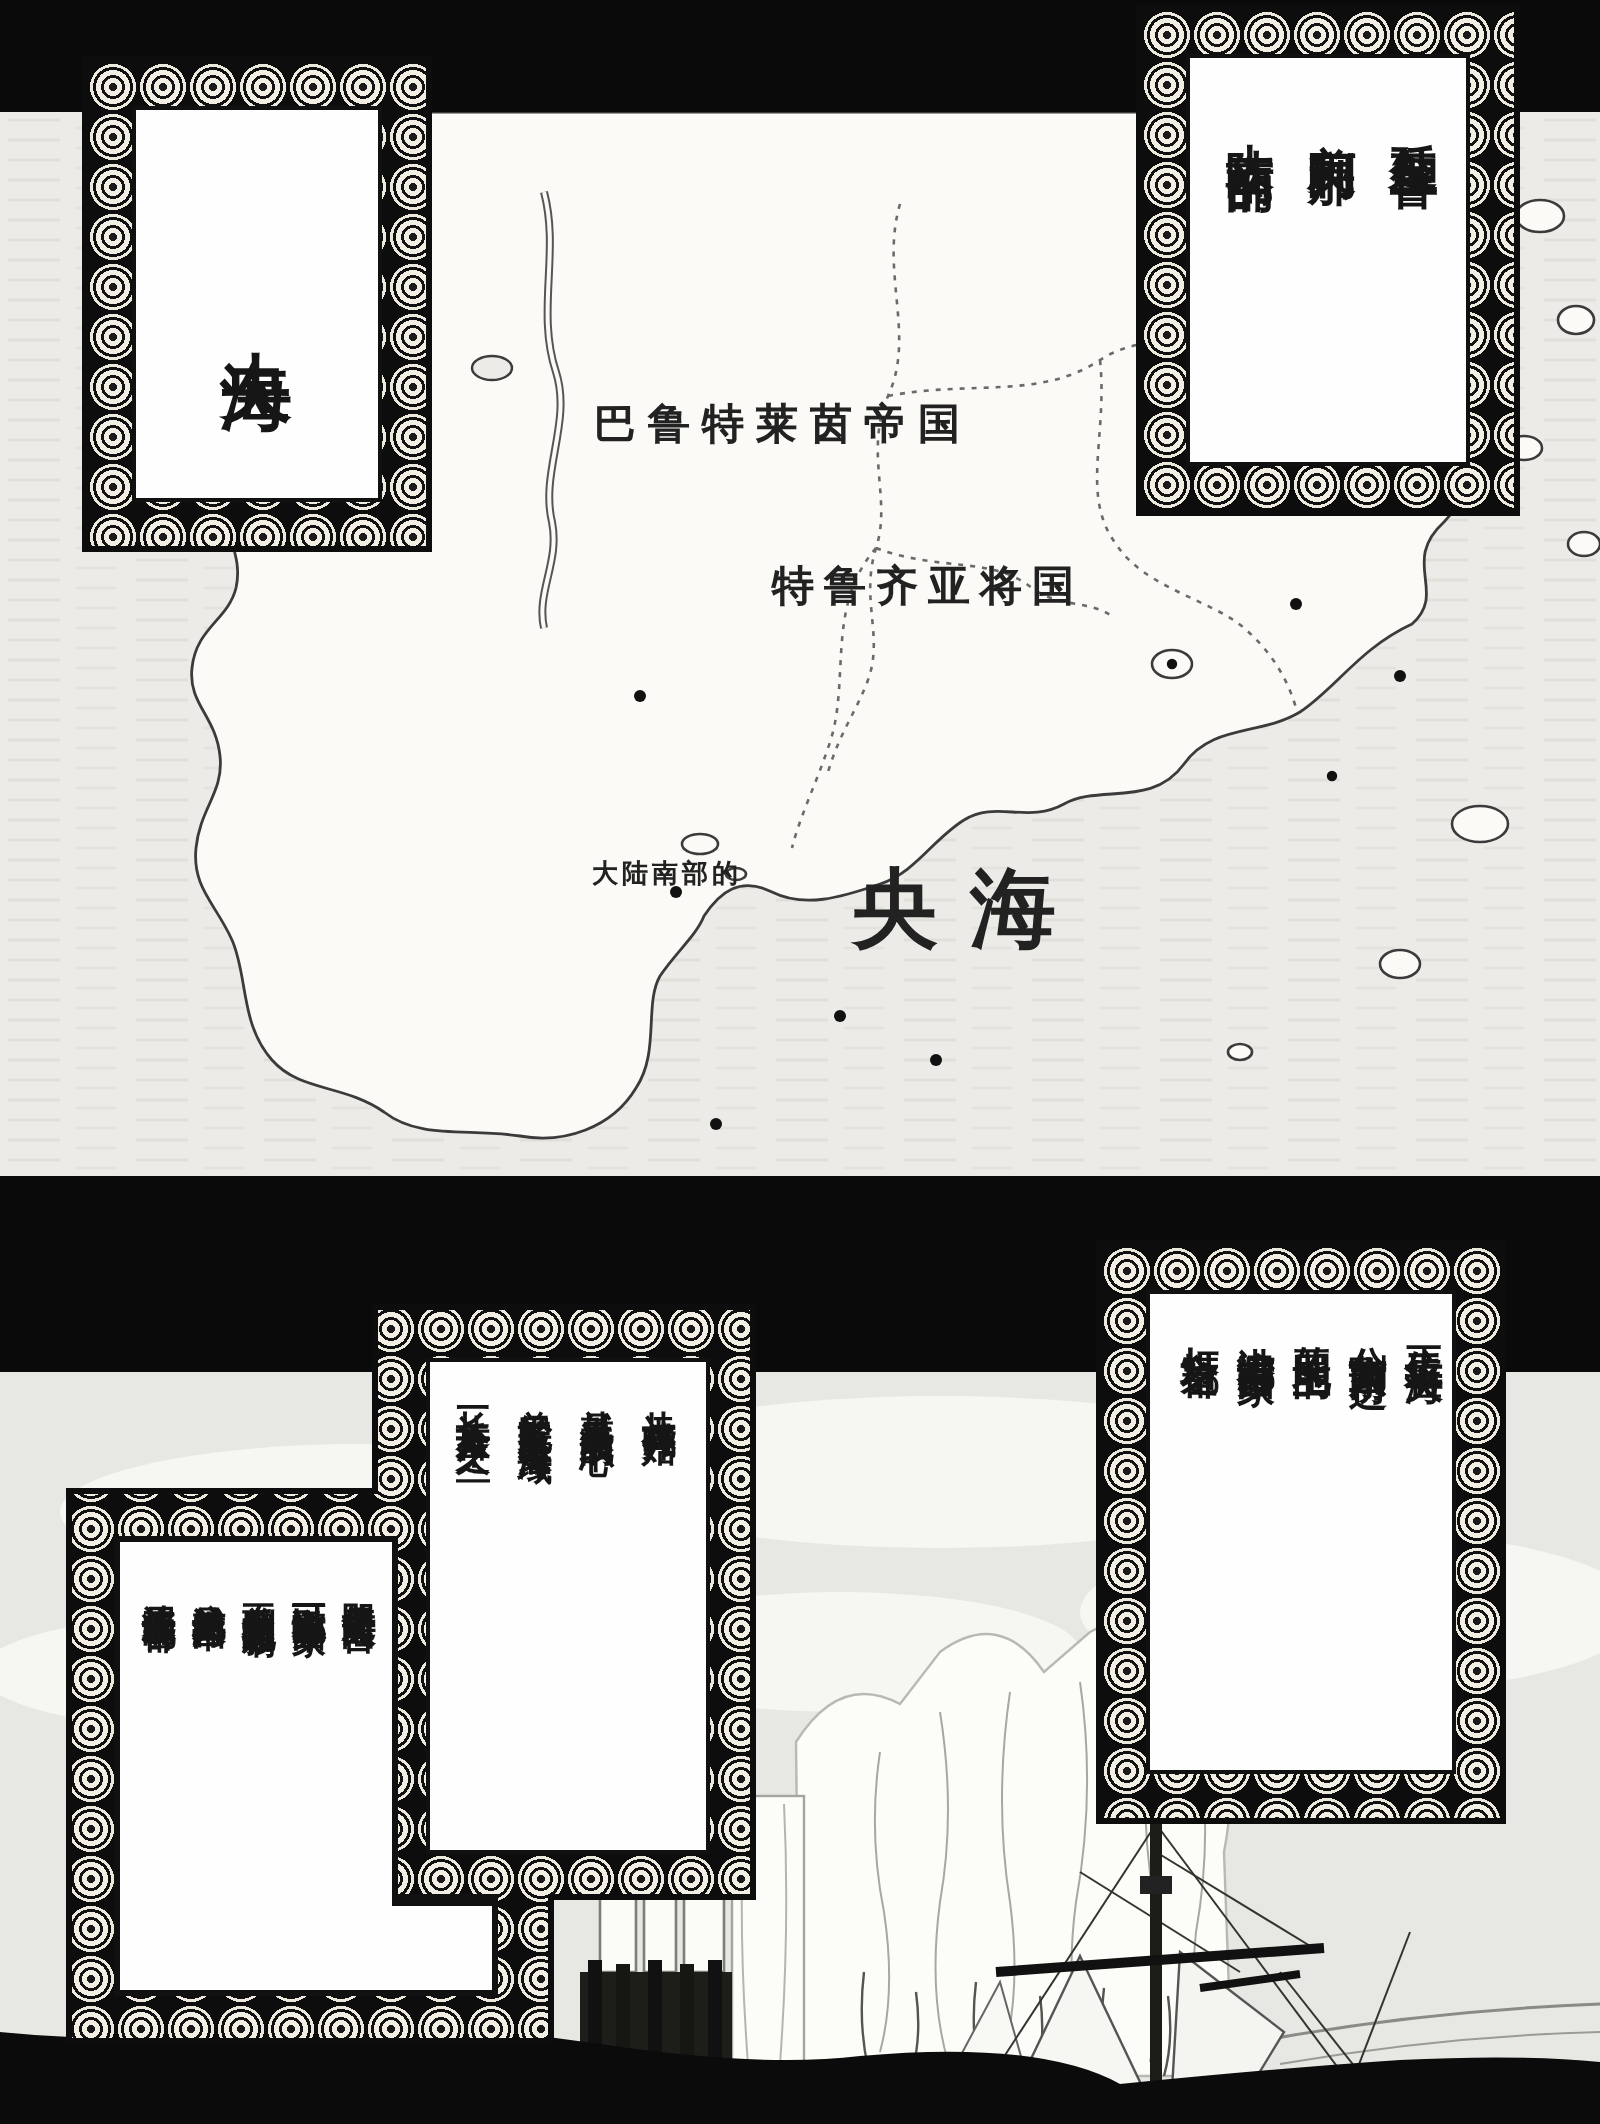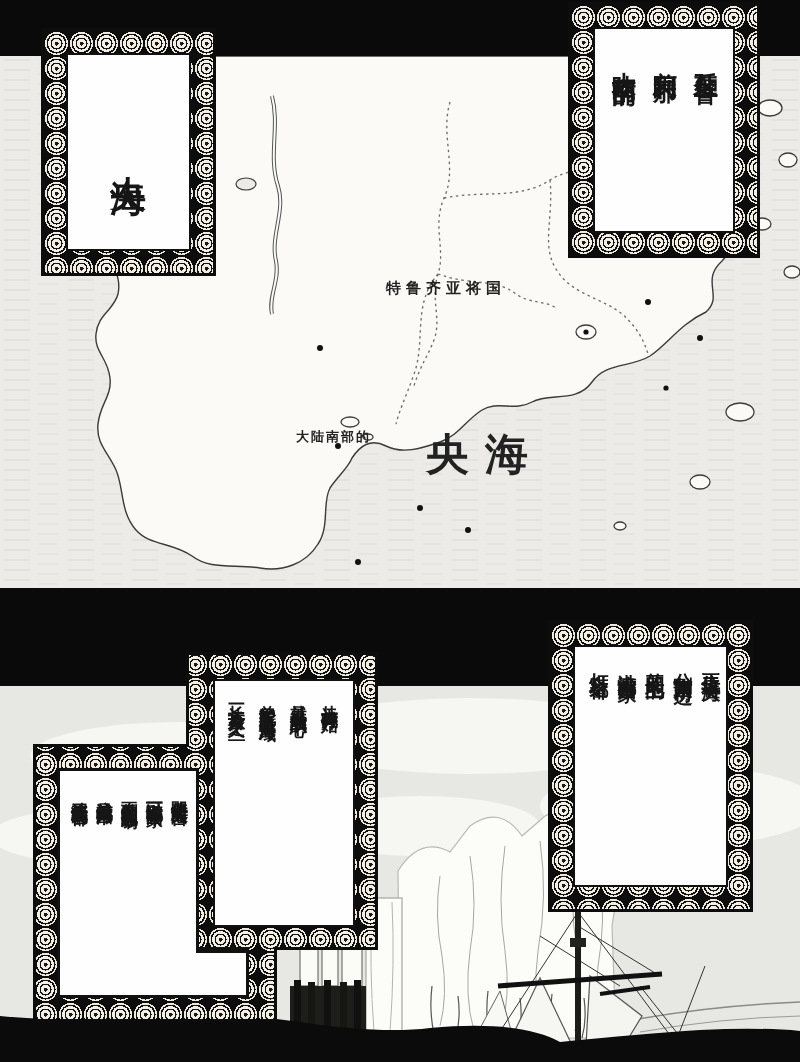--- a/index.html
+++ b/index.html
@@ -56,21 +56,21 @@
   }
   #compound .left-inner{
     position:absolute;inset:0;background:#fefefe;
     clip-path:polygon(27px 119px,163px 119px,163px 301px,213px 301px,213px 343px,27px 343px);
   }
 
   
   .map-label{position:absolute;color:#222;white-space:nowrap;z-index:3;
     font-family:"Liberation Sans","DejaVu Sans",sans-serif;}
   #lbl-empire{left:297px;top:198px;font-size:21px;letter-spacing:6px;font-weight:600;}
-  #lbl-shogunate{left:386px;top:279px;font-size:15px;letter-spacing:5px;font-weight:600;}
+  #lbl-shogunate{left:386px;top:279px;font-size:21px;letter-spacing:5px;font-weight:600;}
   #lbl-poinikaia{left:296px;top:428px;font-size:13px;letter-spacing:2px;font-weight:600;}
   #lbl-sea-map{left:426px;top:426px;font-size:43px;letter-spacing:16px;font-weight:700;}
 </style>
 </head>
 <body>
 
 <div id="page">
 
   <div class="band" id="band-top"></div>
   <div class="band" id="band-mid"></div>
@@ -139,20 +139,21 @@
         <circle cx="358" cy="506" r="3"></circle>
         <circle cx="586" cy="276" r="2.6"></circle>
         <circle cx="648" cy="246" r="3"></circle>
         <circle cx="700" cy="282" r="3"></circle>
         <circle cx="716" cy="198" r="2.6"></circle>
         <circle cx="666" cy="332" r="2.6"></circle>
       </g>
     </svg>
   </div>
 
+  <div class="map-label" id="lbl-empire">巴鲁特莱茵帝国</div>
   <div class="map-label" id="lbl-shogunate">特鲁齐亚将国</div>
   <div class="map-label" id="lbl-poinikaia">大陆南部的</div>
   <div class="map-label" id="lbl-sea-map">央海</div>
 
   <div class="panel" style="top:686px;z-index:1">
     <svg width="800" height="376" viewBox="0 0 800 376">
       <rect width="800" height="376" fill="#e7e7e3"></rect>
       <g fill="#f6f6f2">
         <ellipse cx="180" cy="70" rx="150" ry="34"></ellipse>
         <ellipse cx="470" cy="50" rx="180" ry="38"></ellipse>

